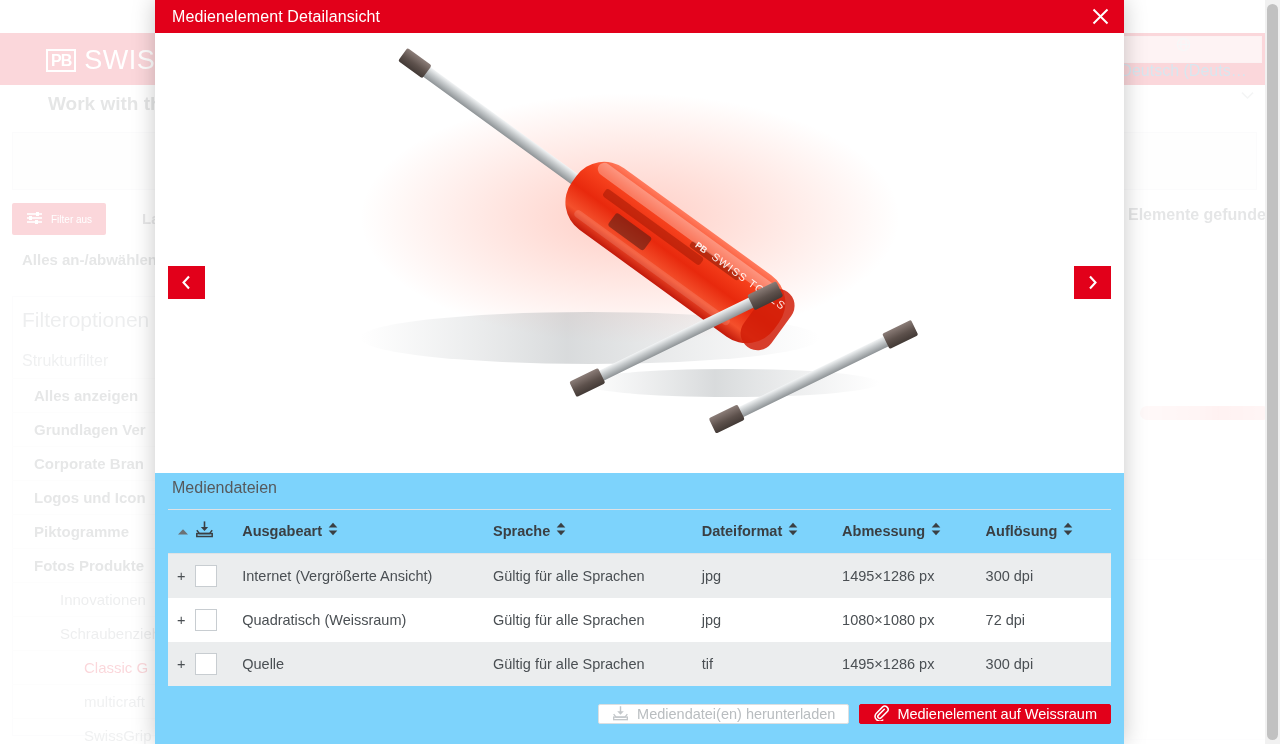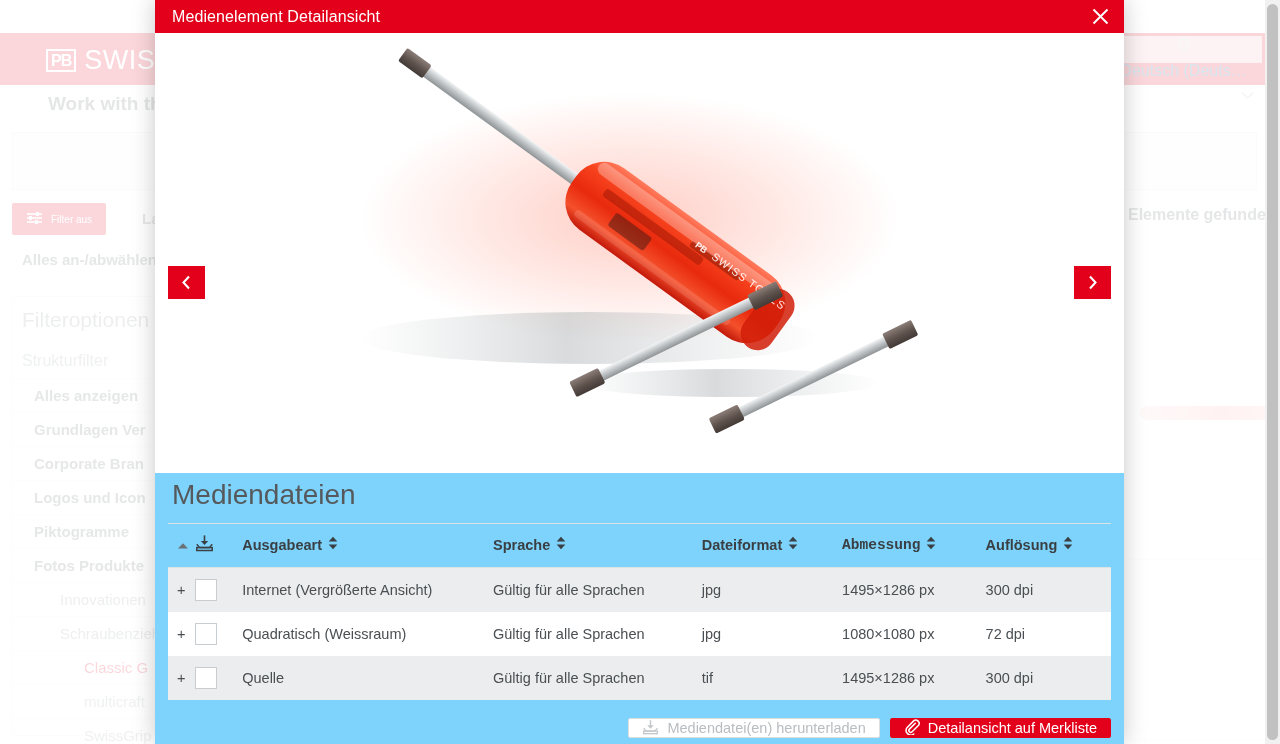--- a/index.html
+++ b/index.html
@@ -175,21 +175,21 @@
   .nav-arrow.next { right: 13px; }
   .nav-arrow svg { display: block; }
 
   
   .files-section {
     padding: 0 13px;
     flex: 1;
     display: flex; flex-direction: column;
   }
   .files-heading {
-    font-size: 28px; color: #56595c; font-weight: 400;
+    font-size: 16px; color: #56595c; font-weight: 400;
     padding: 6px 0 12px 4px;
   }
   table.files-table {
     width: 100%; border-collapse: collapse;
     table-layout: fixed;
   }
   table.files-table thead th {
     text-align: left;
     font-size: 14.5px; font-weight: 700; color: #3a3f43;
     padding: 10px 0 12px 0;
@@ -200,21 +200,21 @@
   }
   .th-sort {
     display: inline-flex; align-items: center; gap: 6px;
     cursor: pointer;
   }
   th.col-expand { width: 27px; padding-left: 9px !important; }
   th.col-check  { width: 47px; }
   th.col-type   { width: 250px; }
   th.col-lang   { width: 208px; text-decoration: underline; }
   th.col-format { width: 140px; }
-  th.col-dim    { width: 143px; font-family: Liberation Mono, monospace; }
+  th.col-dim    { width: 143px; }
   th.col-res    { width: 125px; }
 
   table.files-table tbody td {
     font-size: 14.5px; color: #4a4f53;
     padding: 11px 0;
     white-space: nowrap;
   }
   tbody tr.odd  { background: #ebedee; }
   tbody tr.even { background: #ffffff; }
   td.cell-expand {
@@ -566,21 +566,21 @@
             </svg>
           </span>
           <span>Mediendatei(en) herunterladen</span>
         </div>
         <div class="btn btn-watchlist">
           <span>
             <svg width="16" height="16" viewBox="0 0 16 16">
               <path d="M11.3 4.2 L5.4 10.1 a1.9 1.9 0 0 0 2.7 2.7 l6.0-6.0 a3.3 3.3 0 0 0-4.7-4.7 L3.2 8.4 a4.7 4.7 0 0 0 6.6 6.6" fill="none" stroke="#ffffff" stroke-width="1.5" stroke-linecap="round"></path>
             </svg>
           </span>
-          <span>Detailansicht auf Merkliste</span>
+          <span>Medienelement auf Weissraum</span>
         </div>
       </div>
     </div>
 
   </div>
 </div>
 
 <div id="page-scrollbar">
   <div id="page-scrollbar-thumb"></div>
 </div>

